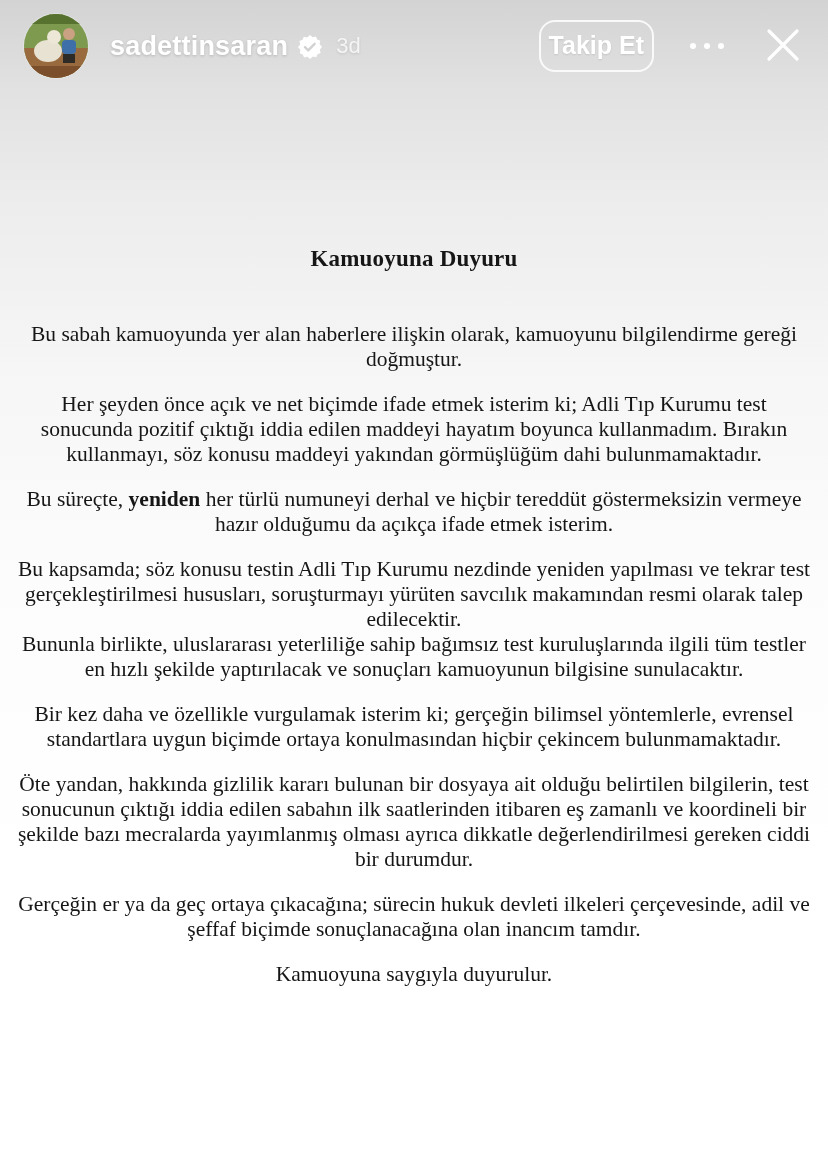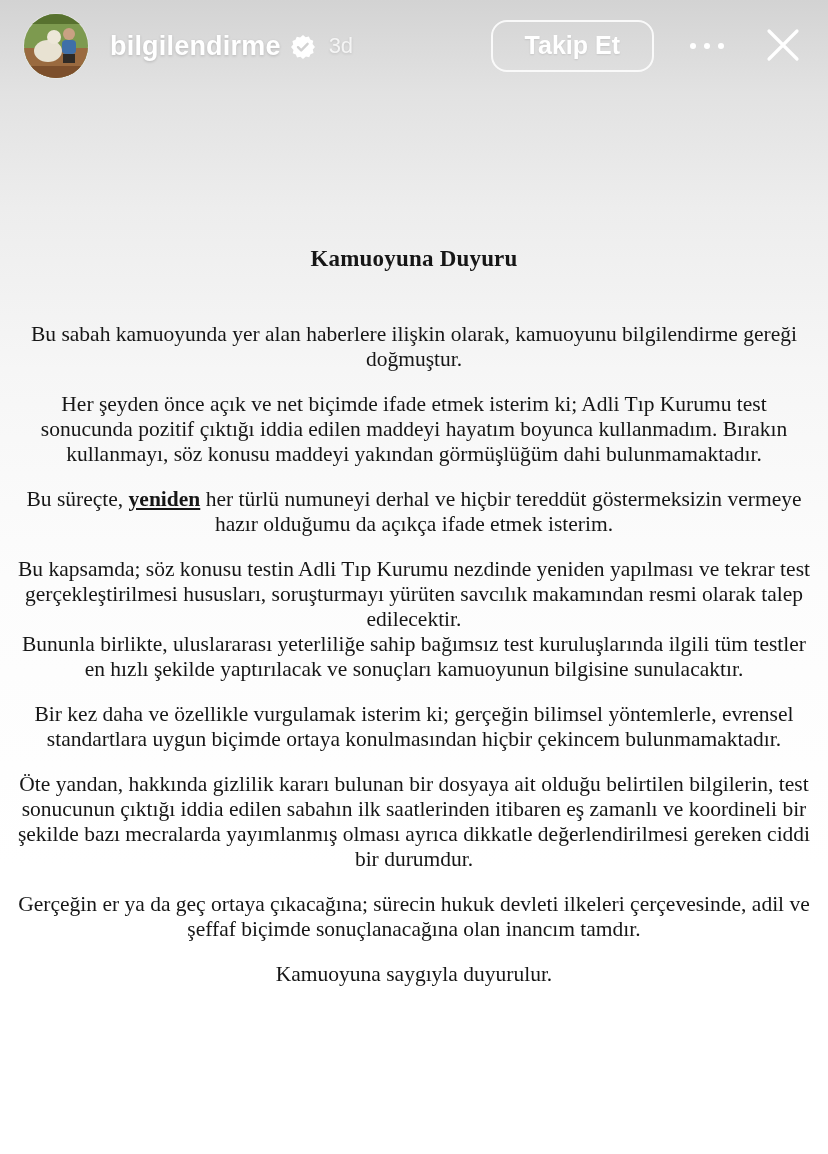--- a/index.html
+++ b/index.html
@@ -67,21 +67,21 @@
     gap: 32px;
   }
   .follow-btn {
     border: 2px solid rgba(255,255,255,0.85);
     border-radius: 16px;
     background: transparent;
     color: #ffffff;
     font-family: "Liberation Sans", sans-serif;
     font-size: 25px;
     font-weight: 600;
-    padding: 10px 32px;
+    padding: 10px 8px;
     line-height: 1.1;
     cursor: pointer;
     text-shadow: 0 1px 2px rgba(0,0,0,0.10);
     text-align: right;
   }
   .more-btn {
     display: flex;
     gap: 8px;
     align-items: center;
     background: none; border: none;
@@ -117,21 +117,21 @@
     font-weight: 700;
     margin: 0 0 50px 0;
     letter-spacing: 0.2px;
   }
   .announcement p {
     font-size: 21.5px;
     line-height: 25px;
     margin: 0 0 20px 0;
   }
   .announcement p.no-gap { margin-bottom: 0; }
-  .announcement .bold-inline { font-weight: 700; text-decoration: underline; }
+  .announcement .bold-inline { font-weight: 700; }
   .doc-closing { margin-top: 22px; }
 </style>
 </head>
 <body>
 
 <div class="stage">
 
   <div class="story-header">
 
     <div class="avatar">
@@ -144,21 +144,21 @@
           <ellipse cx="24" cy="37" rx="14" ry="11" fill="#e8e2d2"></ellipse>
           <circle cx="30" cy="23" r="7" fill="#ede7d8"></circle>
           <circle cx="45" cy="20" r="6" fill="#caa183"></circle>
           <rect x="38" y="26" width="14" height="14" rx="4" fill="#3f6fa8"></rect>
           <rect x="39" y="40" width="12" height="9" fill="#2e2a26"></rect>
         </svg>
       </span>
     </div>
 
     <div class="user-line">
-      <span class="username">bilgilendirme</span>
+      <span class="username">sadettinsaran</span>
       <span class="verified">
         <svg width="24" height="24" viewBox="0 0 24 24">
           <path fill="#ffffff" d="M12 0l2.6 2.2 3.3-.8 1.3 3.1 3.1 1.3-.8 3.3L24 12l-2.2 2.6.8 3.3-3.1 1.3-1.3 3.1-3.3-.8L12 24l-2.6-2.2-3.3.8-1.3-3.1-3.1-1.3.8-3.3L0 12l2.2-2.6-.8-3.3 3.1-1.3 1.3-3.1 3.3.8z"></path>
           <path fill="none" stroke="#d2d2d2" stroke-width="2.4" stroke-linecap="round" stroke-linejoin="round" d="M7 12.2l3.2 3.2 6.4-6.6"></path>
         </svg>
       </span>
       <span class="timestamp">3d</span>
     </div>
 
     <div class="header-right">

